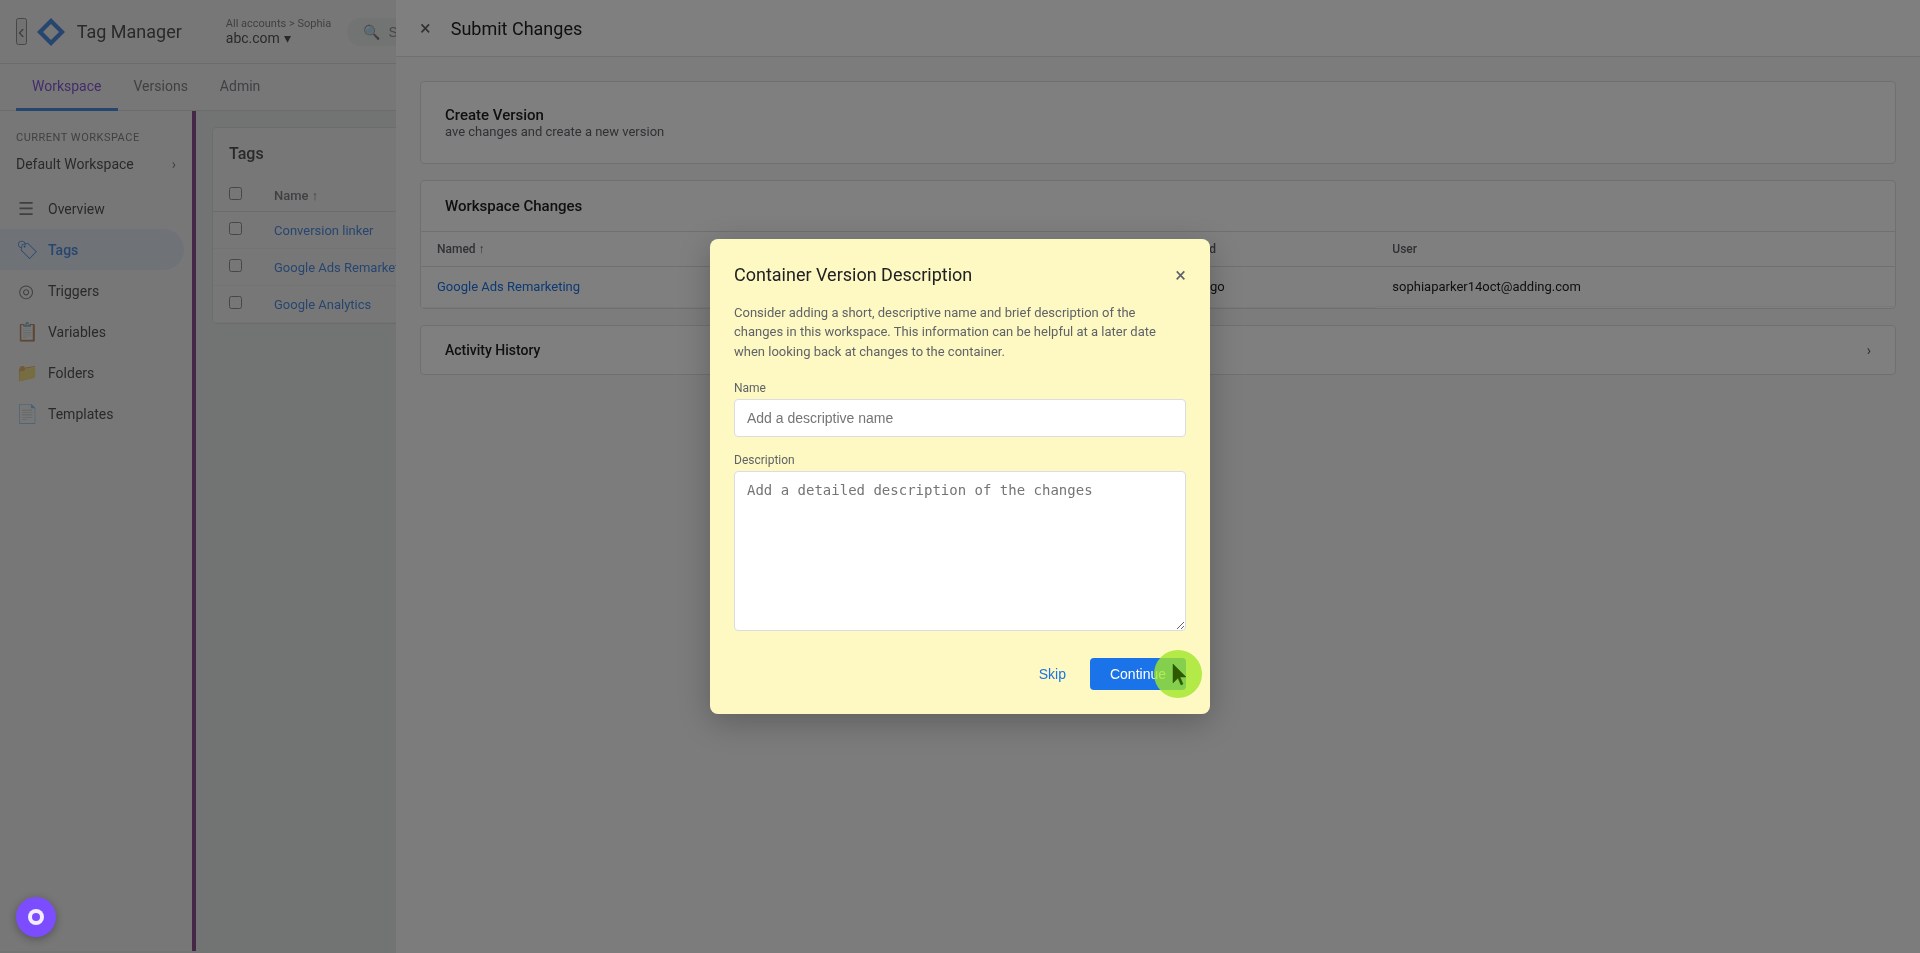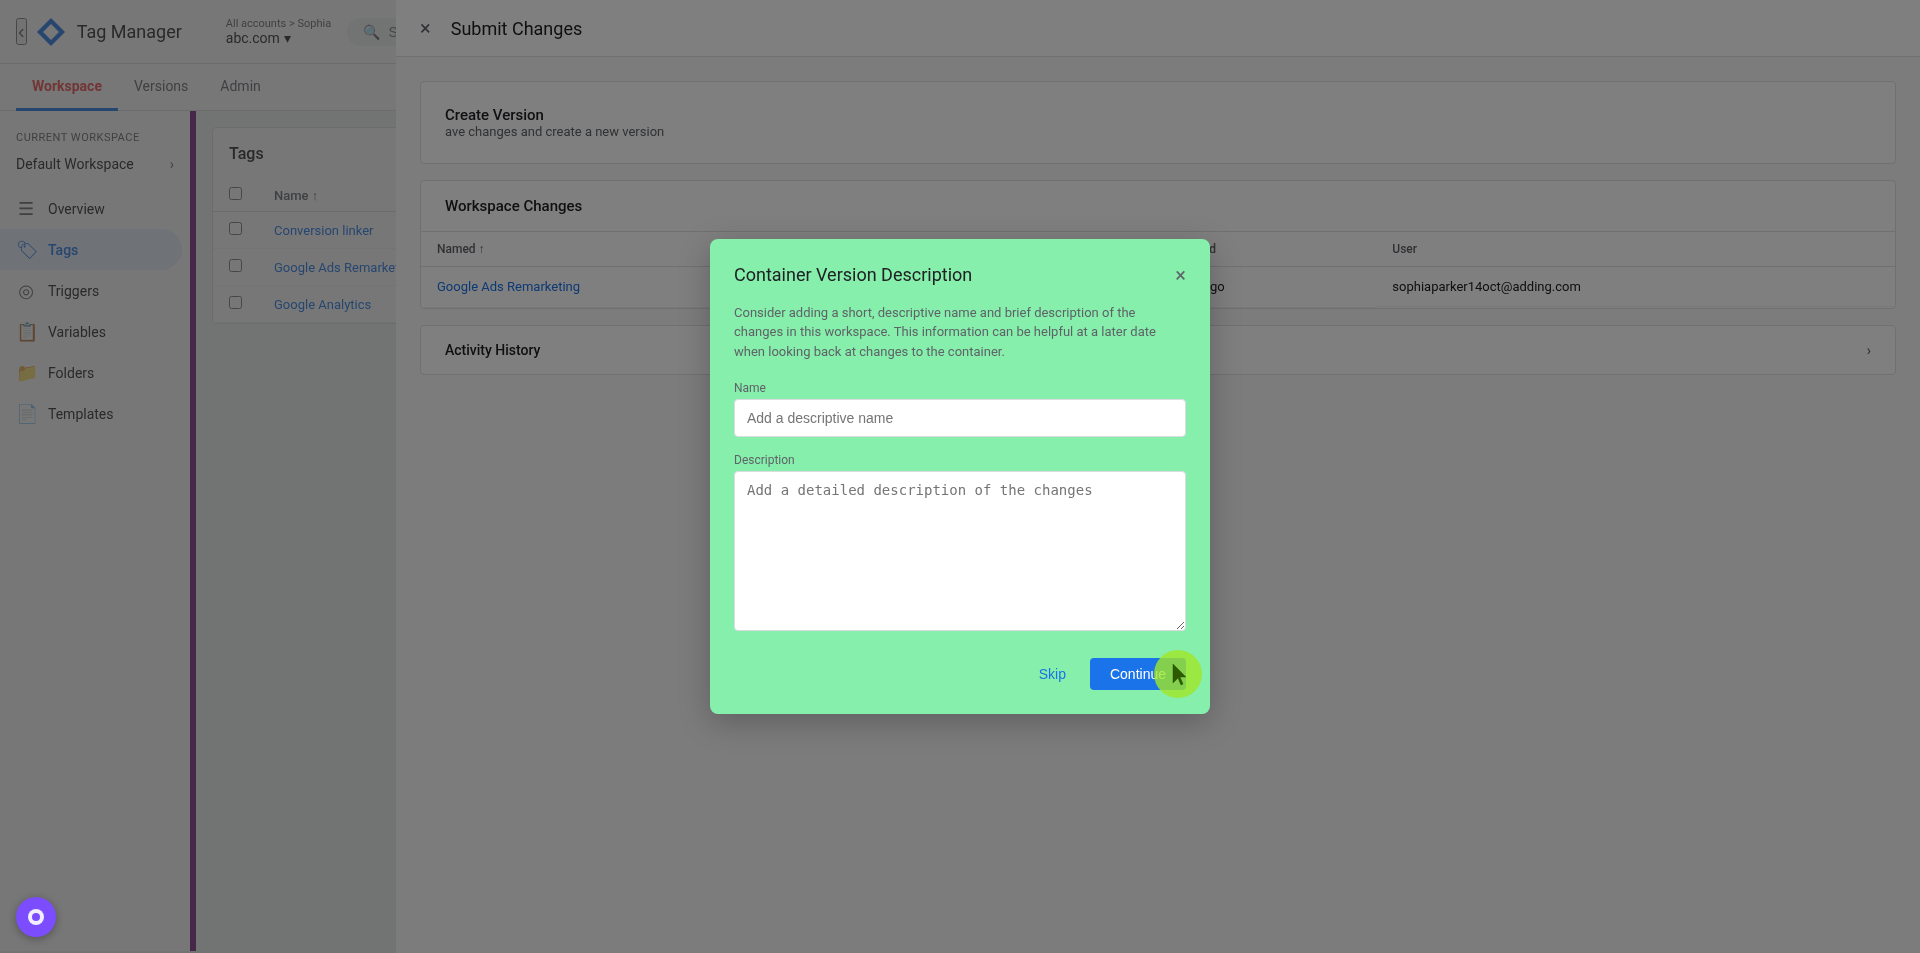--- a/index.html
+++ b/index.html
@@ -25,27 +25,27 @@
 
     
     .nav-tabs {
       display: flex; background: #fff; border-bottom: 1px solid #e0e0e0;
       padding: 0 16px; gap: 0;
     }
     .nav-tab {
       padding: 14px 16px; font-size: 14px; cursor: pointer; color: #5f6368;
       border-bottom: 3px solid transparent; margin-bottom: -1px;
     }
-    .nav-tab.active { color: #ef4444; border-bottom-color: #1a73e8; font-weight: 700; }
+    .nav-tab.active { color: #6d28d9; border-bottom-color: #1a73e8; font-weight: 400; }
 
     
     .layout { display: flex; height: calc(953px - 64px - 49px); }
 
     
-    .sidebar { width: 196px; background: #fff; border-right: 6px solid #701a75; padding: 12px 0; flex-shrink: 0; }
+    .sidebar { width: 196px; background: #fff; border-right: 4px solid #701a75; padding: 12px 0; flex-shrink: 0; }
     .sidebar-workspace-label { font-size: 11px; color: #5f6368; padding: 8px 16px 4px; text-transform: uppercase; letter-spacing: 0.5px; }
     .sidebar-workspace-btn {
       display: flex; align-items: center; justify-content: space-between;
       padding: 8px 16px; cursor: pointer; font-size: 14px; color: #202124;
     }
     .sidebar-workspace-btn .chevron { color: #5f6368; }
     .sidebar-nav { margin-top: 8px; }
     .sidebar-item {
       display: flex; align-items: center; gap: 12px;
       padding: 10px 16px; cursor: pointer; font-size: 14px; color: #202124;
@@ -99,21 +99,21 @@
       padding: 16px 24px; font-size: 14px; font-weight: 500;
     }
     .activity-chevron { color: #5f6368; }
 
     
     .modal-backdrop {
       position: fixed; top: 0; left: 0; right: 0; bottom: 0;
       z-index: 200; display: flex; align-items: center; justify-content: center;
     }
     .modal {
-      background: #86efac; border-radius: 8px; width: 500px;
+      background: #fef9c3; border-radius: 8px; width: 500px;
       box-shadow: 0 8px 32px rgba(0,0,0,0.24); padding: 24px; position: relative;
     }
     .modal-header {
       display: flex; align-items: center; justify-content: space-between;
       margin-bottom: 16px;
     }
     .modal-title { font-size: 18px; font-weight: 400; color: #202124; }
     .modal-close { cursor: pointer; color: #5f6368; font-size: 20px; }
     .modal-description { font-size: 13px; color: #5f6368; margin-bottom: 20px; line-height: 1.5; }
     .modal-field-label { font-size: 12px; color: #5f6368; margin-bottom: 4px; }

